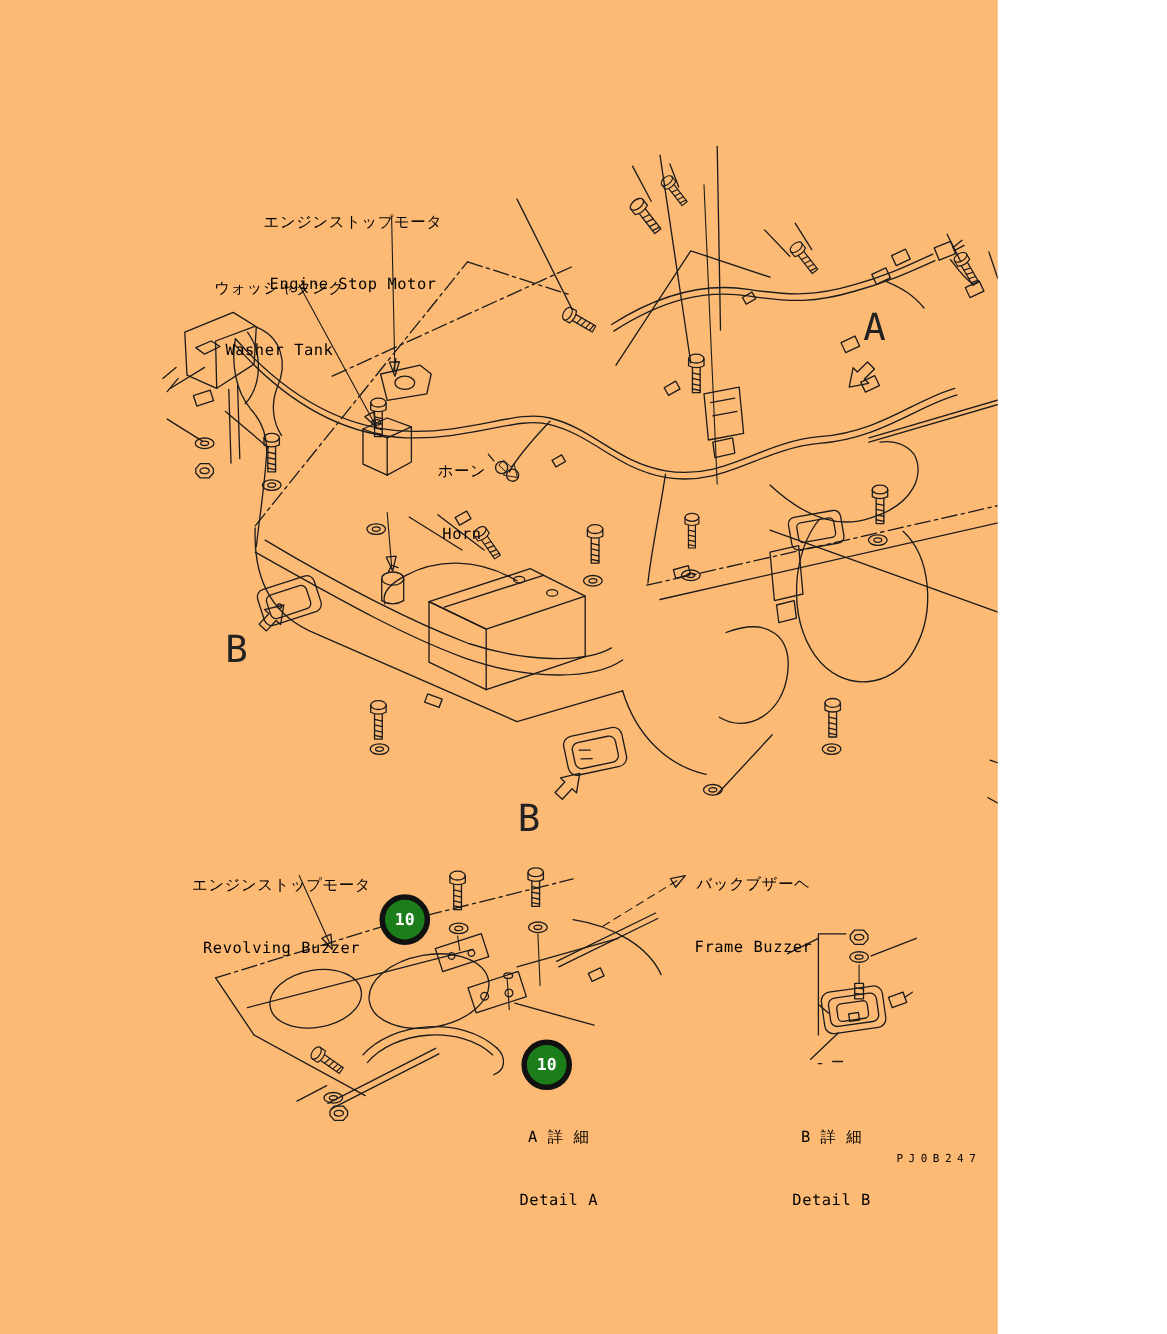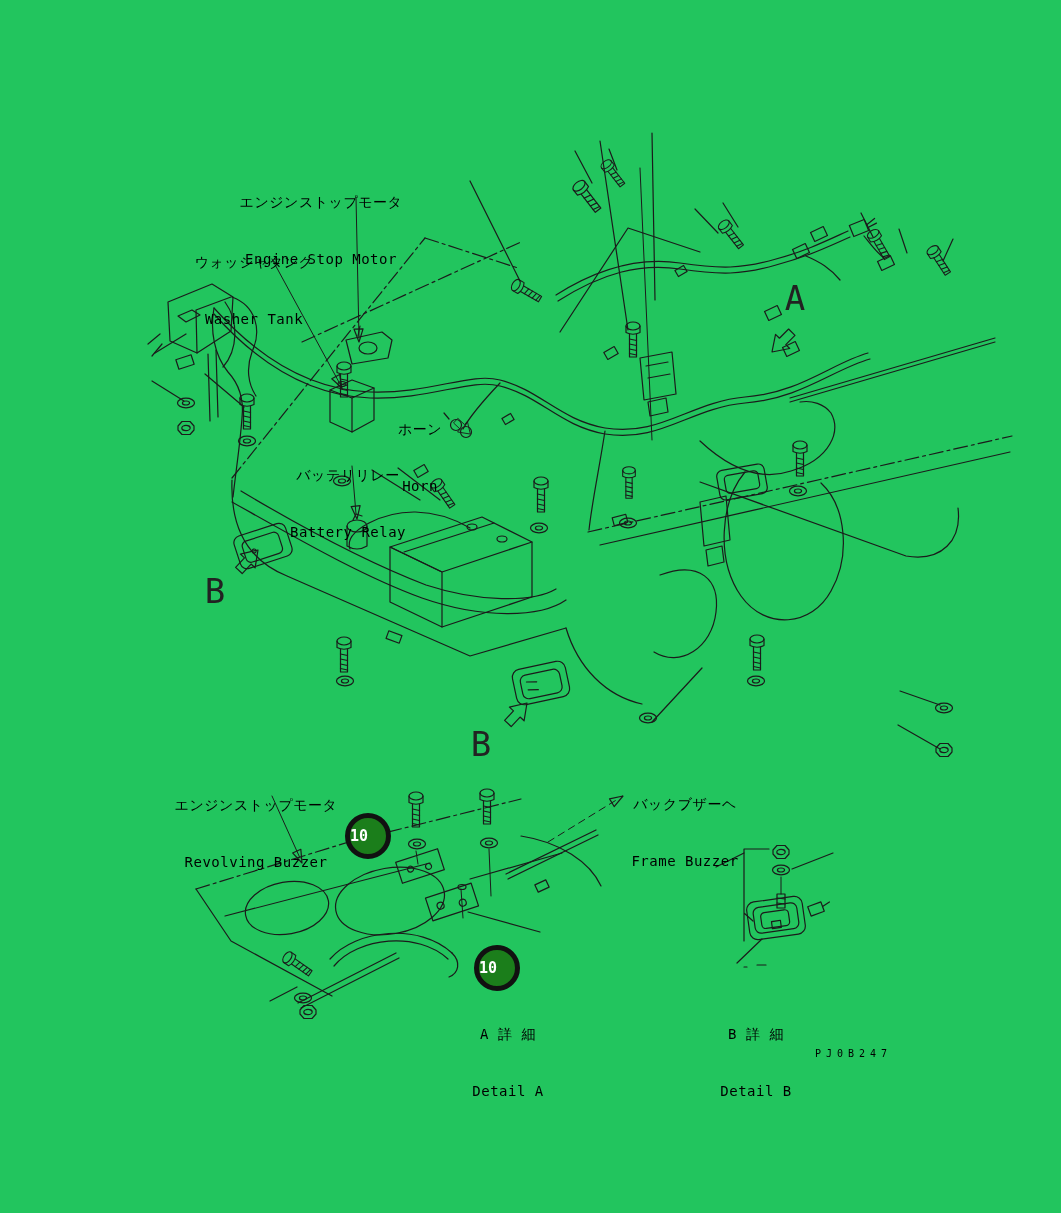--- a/index.html
+++ b/index.html
@@ -1,29 +1,29 @@
 <!DOCTYPE html>
 <html><head>
 <meta charset="utf-8">
 <style>
   html,body{margin:0;padding:0;background:#ffffff;}
-  #stage{position:relative;width:1061px;height:1213px;background:#22c55e;overflow:hidden;
+  #stage{position:relative;width:907px;height:1213px;background:#fdba74;overflow:hidden;
          font-family:"DejaVu Sans Mono","Liberation Mono",monospace;color:#000;}
   svg{position:absolute;left:0;top:0;}
   svg *{stroke:#1b1b1b;fill:none;stroke-width:1.2;stroke-linecap:round;stroke-linejoin:round;}
   svg .fill{fill:#111;stroke:none;}
   svg .thin{stroke-width:1;}
   svg .dd{stroke-dasharray:14 4 3 4;}
   svg .dsh{stroke-dasharray:7 5;}
   .lbl{position:absolute;transform:translateX(-50%);text-align:center;font-size:14px;
        line-height:19px;white-space:pre;letter-spacing:0.5px;}
   .viewletter{position:absolute;font-size:34px;line-height:34px;color:#222;
               transform:translate(-50%,-50%);font-weight:400;}
   .callout{position:absolute;width:36px;height:36px;border-radius:50%;
-           border:5px solid #111;display:flex;align-items:center;justify-content:flex-start;
+           border:5px solid #111;display:flex;align-items:center;justify-content:center;
            transform:translate(-50%,-50%);cursor:pointer;}
   .callout span{color:#fff;font-size:15px;font-weight:bold;letter-spacing:0;}
   .code{position:absolute;font-size:10px;letter-spacing:5px;}
 </style>
 </head>
 <body>
 
 <div id="stage">
 
   <svg width="1061" height="1213" viewBox="0 0 1061 1213">
@@ -326,24 +326,20 @@
   <div class="lbl" style="left:254px;top:215px;">
     <div>ウォッシャタンク</div>
     <div>Washer Tank</div>
   </div>
 
   <div class="lbl" style="left:420px;top:382px;">
     <div>ホーン</div>
     <div>Horn</div>
   </div>
 
-  <div class="lbl" style="left:348px;top:428px;">
-    <div>バッテリリレー</div>
-    <div>Battery Relay</div>
-  </div>
 
   <div class="lbl" style="left:256px;top:758px;">
     <div>エンジンストップモータ</div>
     <div>Revolving Buzzer</div>
   </div>
 
   <div class="lbl" style="left:685px;top:757px;">
     <div>バックブザーヘ</div>
     <div>Frame Buzzer</div>
   </div>

